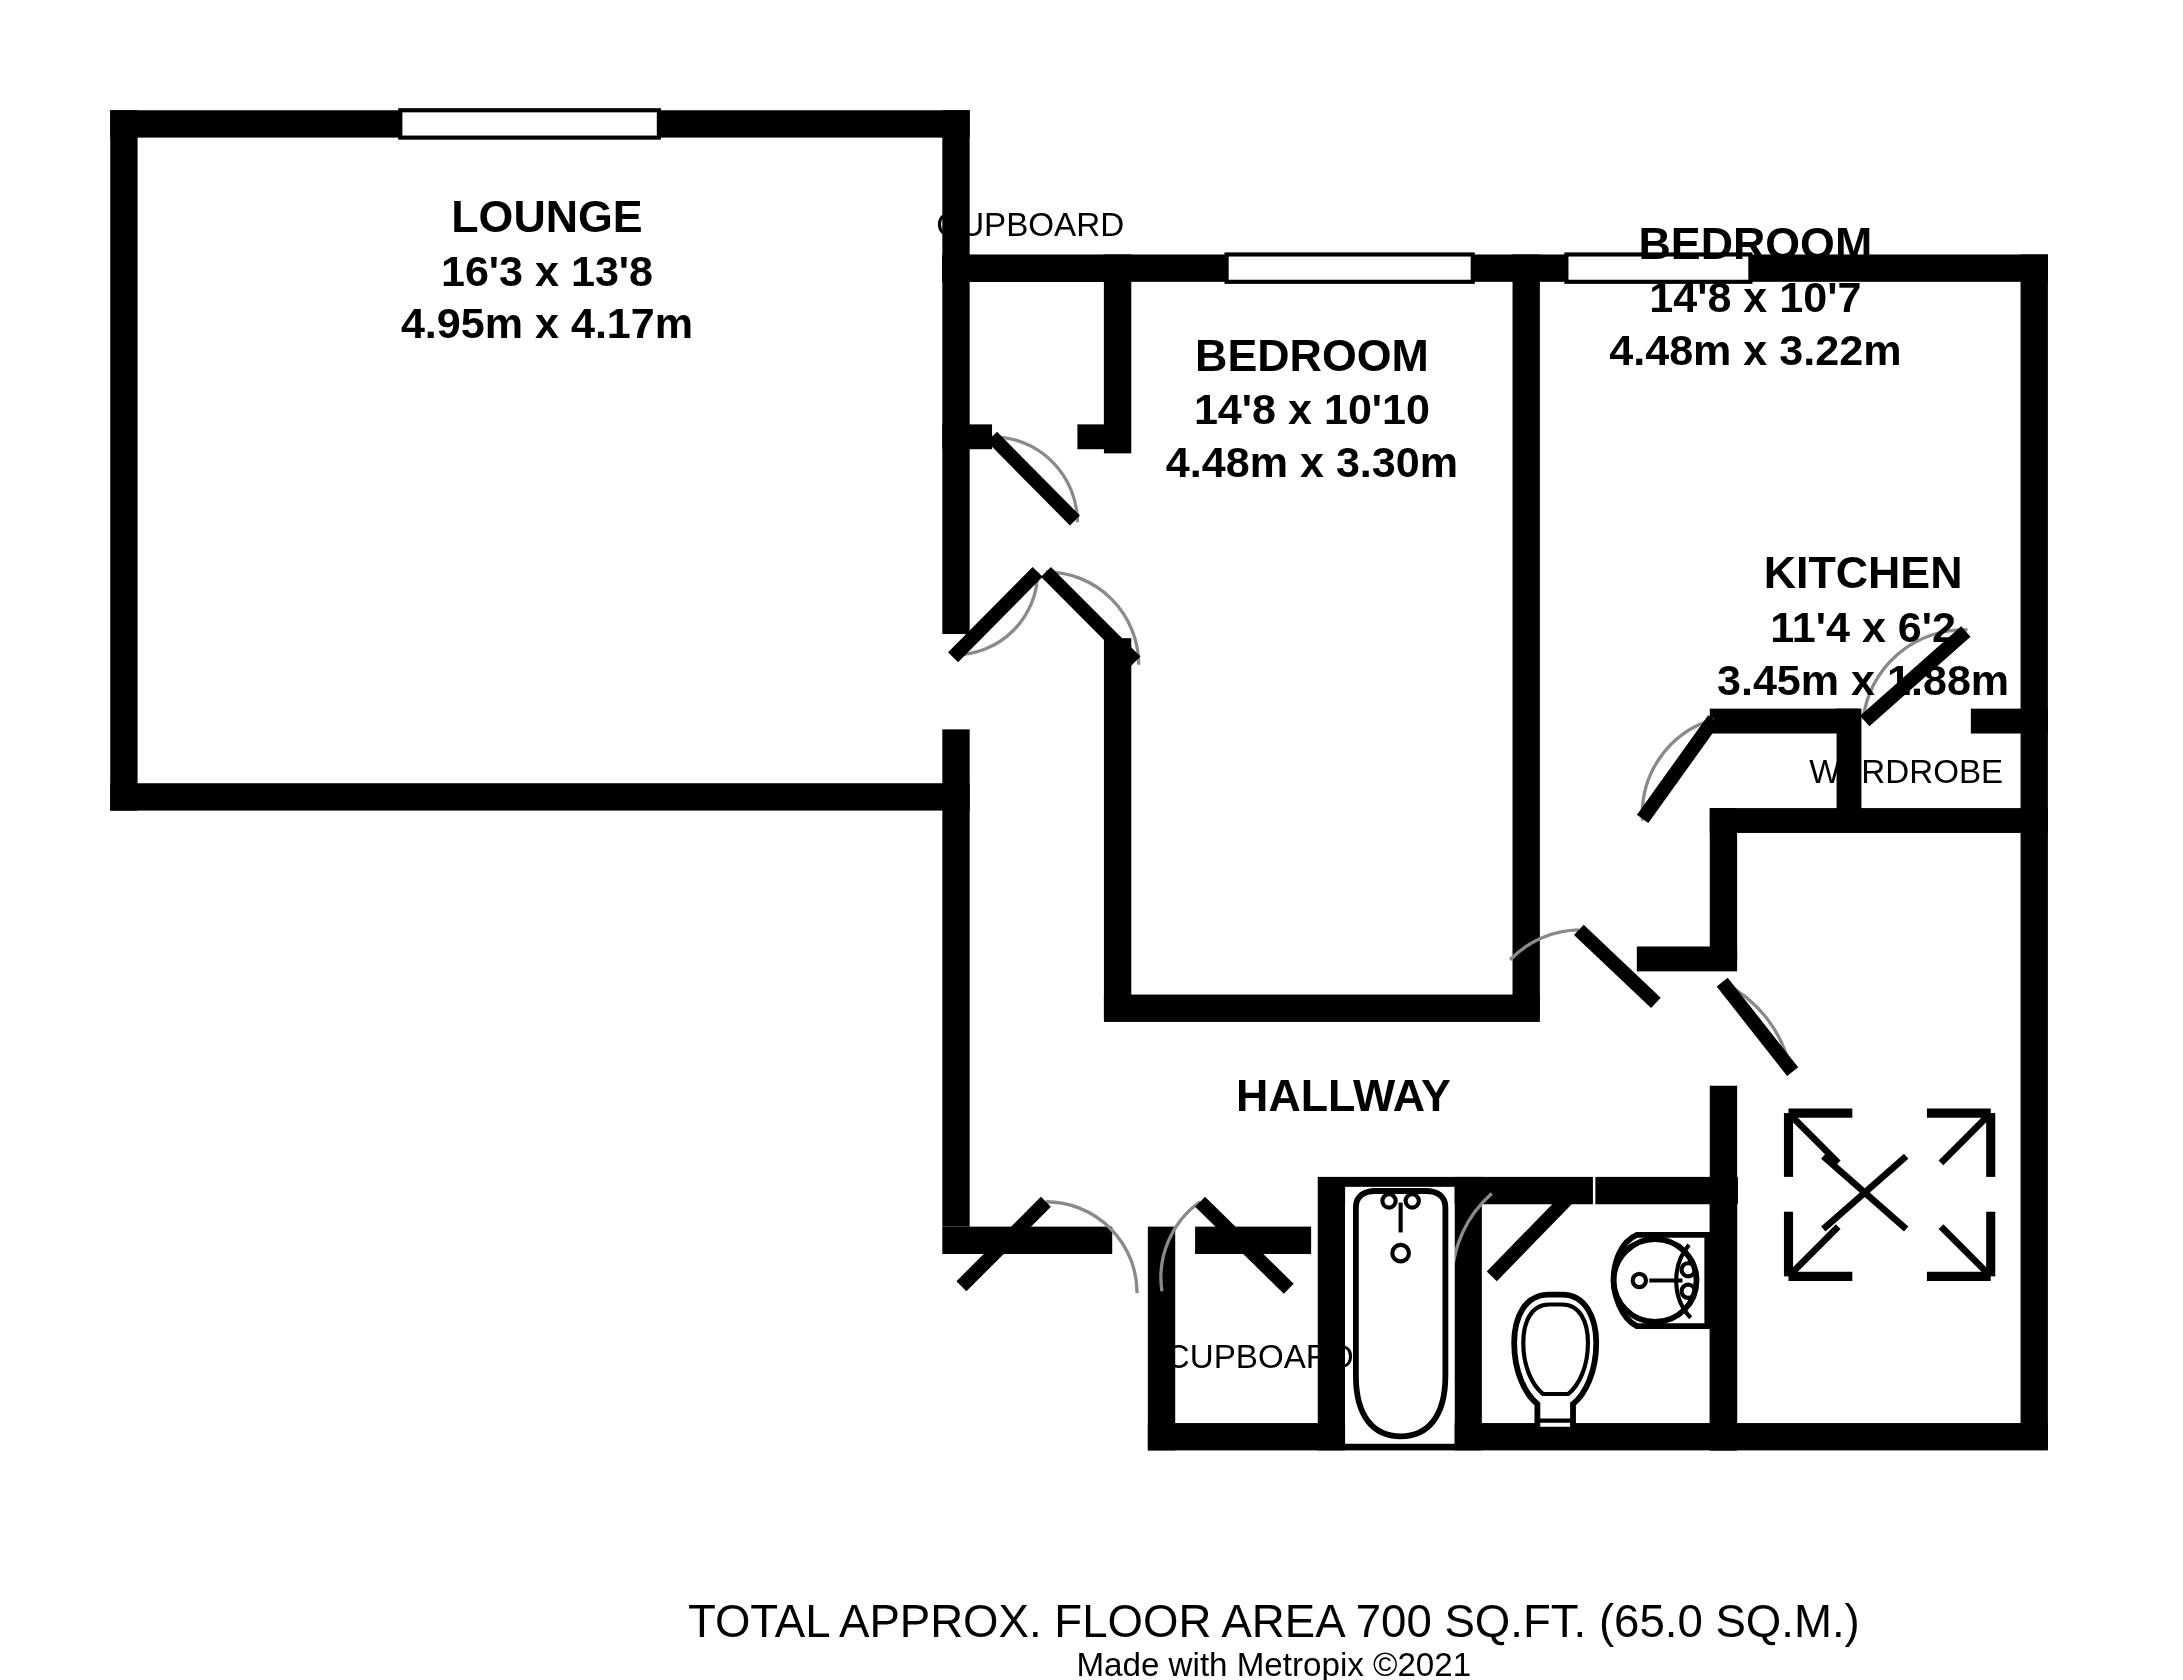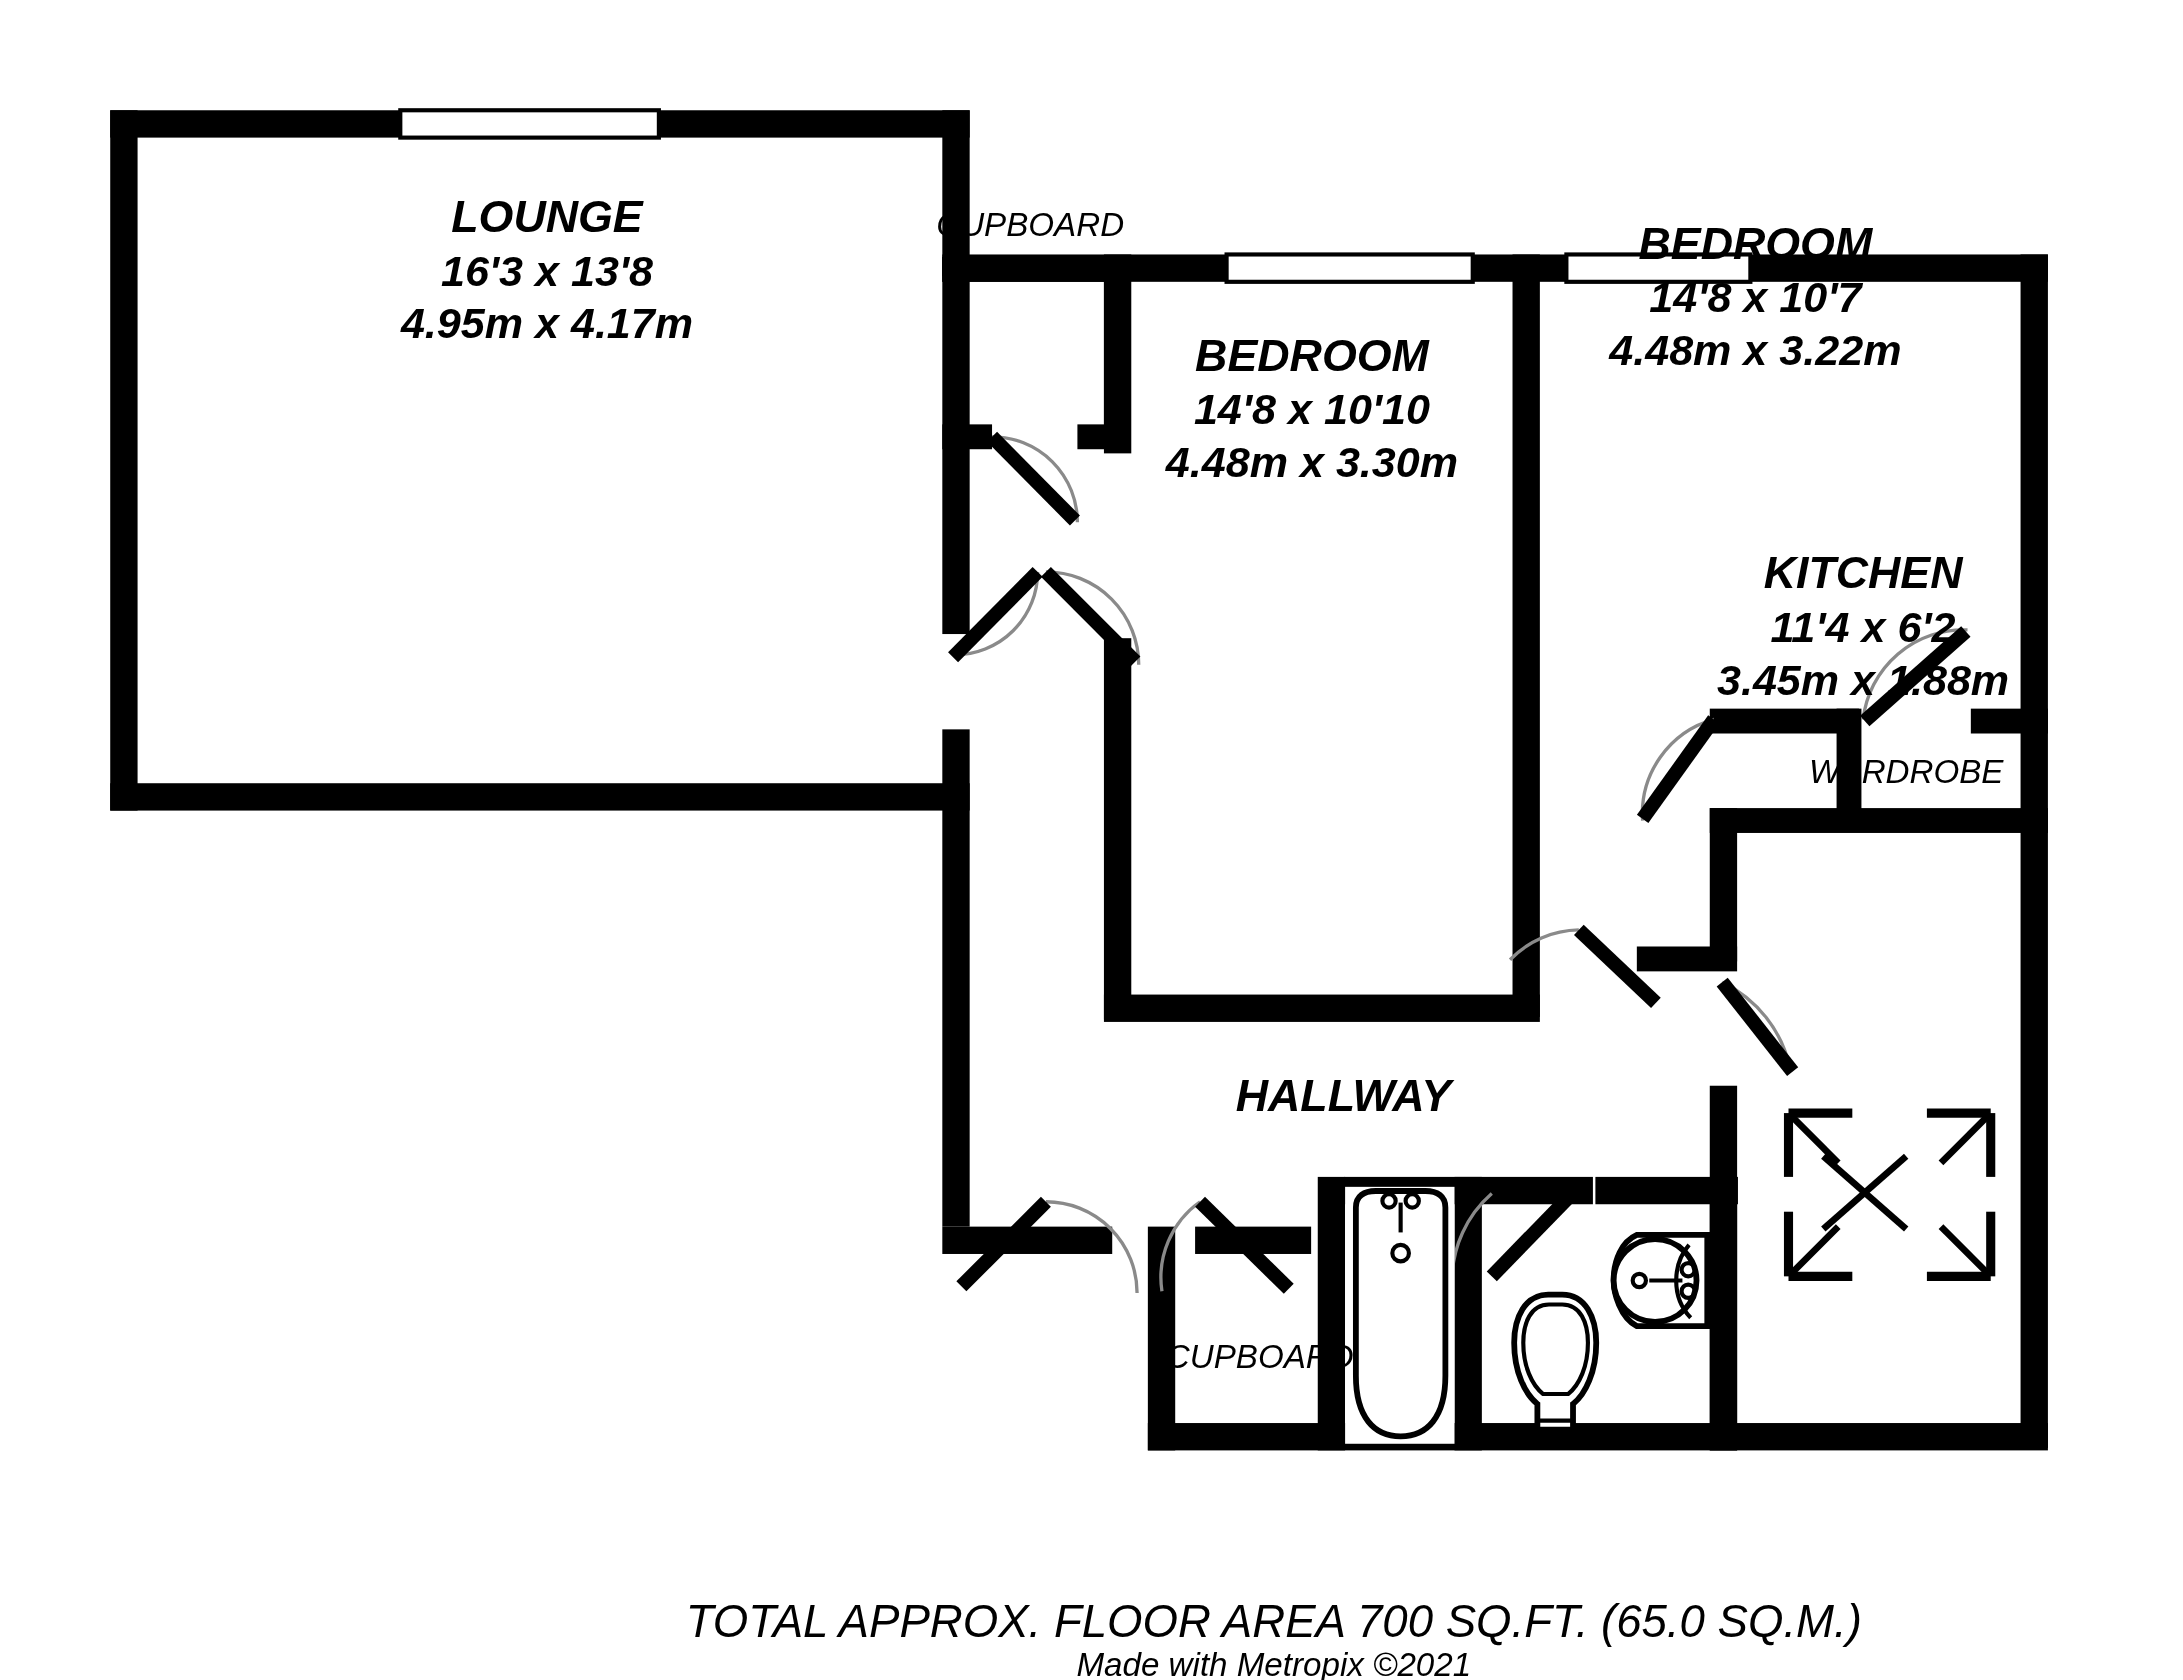--- a/index.html
+++ b/index.html
@@ -12,21 +12,20 @@
     height: 1680px;
     position: relative;
     font-family: "Liberation Sans", sans-serif;
     overflow: hidden;
   }
   #floorplan-root {
     position: absolute;
     left: 0; top: 0;
     width: 2183px;
     height: 1680px;
-    font-style: italic;
   }
   svg#plan {
     display: block;
     width: 2183px;
     height: 1680px;
   }
   .wall { fill: #000000; }
   .window-frame { fill: #ffffff; stroke: #000000; stroke-width: 5; }
   .door-leaf { stroke: #000000; stroke-width: 17; stroke-linecap: butt; fill: none; }
   .door-arc { stroke: #8a8a8a; stroke-width: 4; fill: none; }

